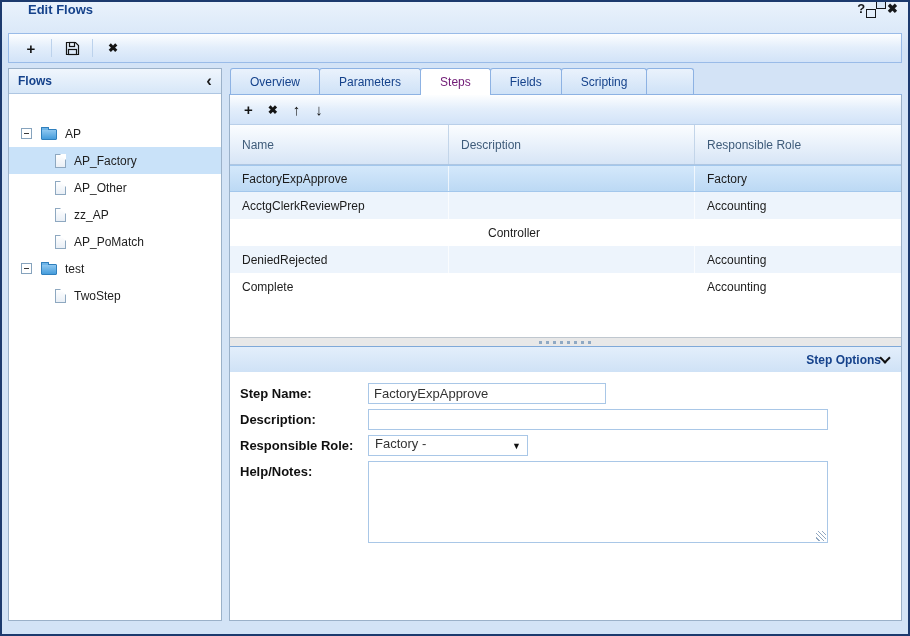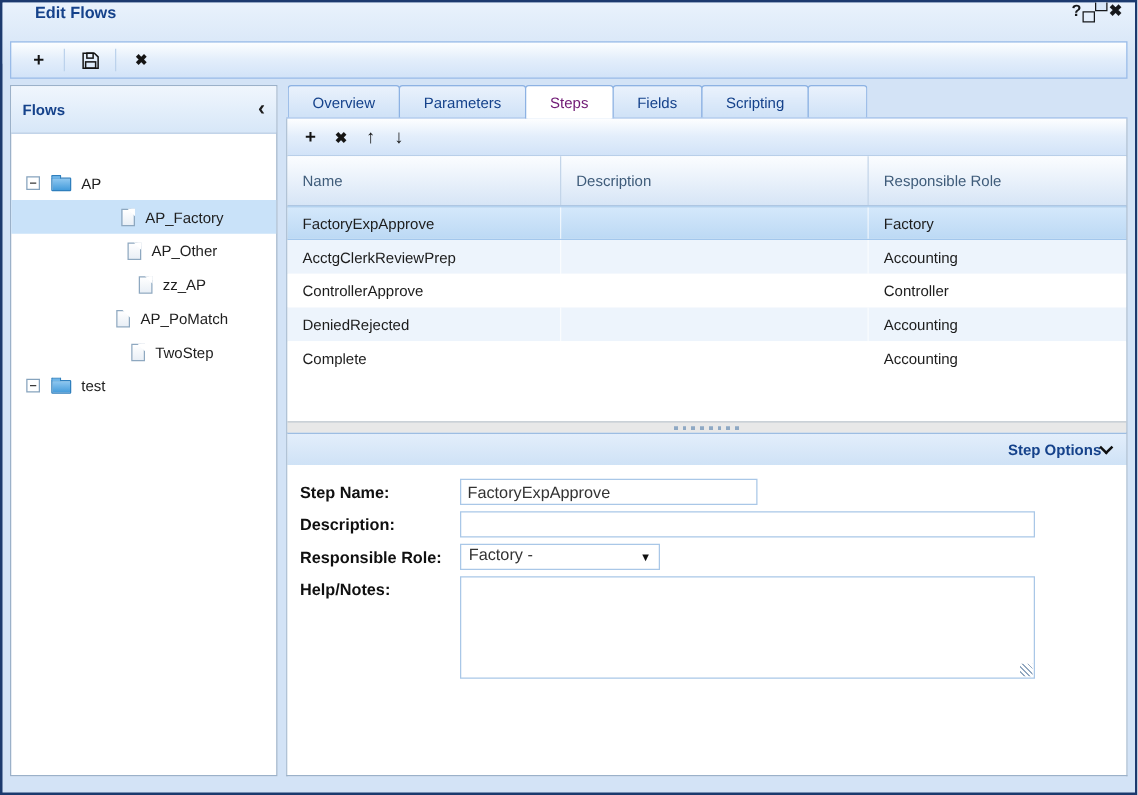--- a/index.html
+++ b/index.html
@@ -33,30 +33,30 @@
   .tb-btn { width:28px; height:24px; display:flex; align-items:center; justify-content:center;
             font-weight:900; font-size:15px; color:#141414; }
   .tb-sep { width:1px; height:18px; background:#bcd2ec; margin:0 6px; }
 
   
   .sidebar {
     position:absolute; left:6px; top:66px; width:214px; bottom:13px;
     border:1px solid #9bb1c9; background:#fff;
   }
   .side-header {
-    height:38px; background:linear-gradient(#f0f6fd,#d7e7f8);
+    height:25px; background:linear-gradient(#f0f6fd,#d7e7f8);
     border-bottom:1px solid #aec6e2; display:flex; align-items:center; padding:0 9px;
   }
   .side-title { font-size:12px; font-weight:bold; color:#15428b; flex:1; }
   .collapse-glyph { font-size:17px; font-weight:900; color:#1d1d1d; line-height:1; margin-top:-2px; }
 
   .tree { padding-top:7px;margin-top:19px; }
   .tree-row { height:27px; display:flex; align-items:center; }
   .tree-row.folder-row { padding-left:12px; }
-  .tree-row.leaf-row { padding-left:46px;justify-content:center; }
+  .tree-row.leaf-row { padding-left:46px; }
   .tree-row.selected { background:#c9e2f9; }
   .tree-label { margin-left:8px; font-size:12px; color:#1e1e1e; }
 
   .expander { width:11px; height:11px; border:1px solid #86a3bd; background:#fff; position:relative; flex:0 0 auto; }
   .expander::after { content:""; position:absolute; left:2px; right:2px; top:4px; height:1px; background:#3a3a3a; }
 
   .folder-icon { width:16px; height:11px; margin-left:9px; margin-top:2px; position:relative;
     background:linear-gradient(#8ec7f0,#459cdb); border:1px solid #2f7fbd; border-radius:1px; flex:0 0 auto; }
   .folder-icon::before { content:""; position:absolute; top:-3px; left:-1px; width:6px; height:2px;
     background:#6eb5e8; border:1px solid #2f7fbd; border-bottom:none; border-radius:1px 1px 0 0; }
@@ -193,28 +193,28 @@
         <span class="tree-label">AP_Other</span>
       </div>
       <div class="tree-row leaf-row">
         <span class="file-icon"></span>
         <span class="tree-label">zz_AP</span>
       </div>
       <div class="tree-row leaf-row">
         <span class="file-icon"></span>
         <span class="tree-label">AP_PoMatch</span>
       </div>
-      <div class="tree-row leaf-row">
-        <span class="file-icon"></span>
-        <span class="tree-label">TwoStep</span>
-      </div>
       <div class="tree-row folder-row">
         <span class="expander"></span>
         <span class="folder-icon"></span>
         <span class="tree-label">test</span>
+      </div>
+      <div class="tree-row leaf-row">
+        <span class="file-icon"></span>
+        <span class="tree-label">TwoStep</span>
       </div>
     </div>
   </div>
 
   <div class="right">
 
     <div class="tabstrip">
       <div class="tab">
           <span>Overview</span>
         </div>
@@ -260,21 +260,20 @@
         <div class="gr-cell col-name">FactoryExpApprove</div>
         <div class="gr-cell col-desc"></div>
         <div class="gr-cell col-role">Factory</div>
       </div>
       <div class="grid-row alt">
         <div class="gr-cell col-name">AcctgClerkReviewPrep</div>
         <div class="gr-cell col-desc"></div>
         <div class="gr-cell col-role">Accounting</div>
       </div>
       <div class="grid-row">
-        <div class="gr-cell col-name">ControllerApprove</div>
         <div class="gr-cell col-desc"></div>
         <div class="gr-cell col-role">Controller</div>
       </div>
       <div class="grid-row alt">
         <div class="gr-cell col-name">DeniedRejected</div>
         <div class="gr-cell col-desc"></div>
         <div class="gr-cell col-role">Accounting</div>
       </div>
       <div class="grid-row">
         <div class="gr-cell col-name">Complete</div>

